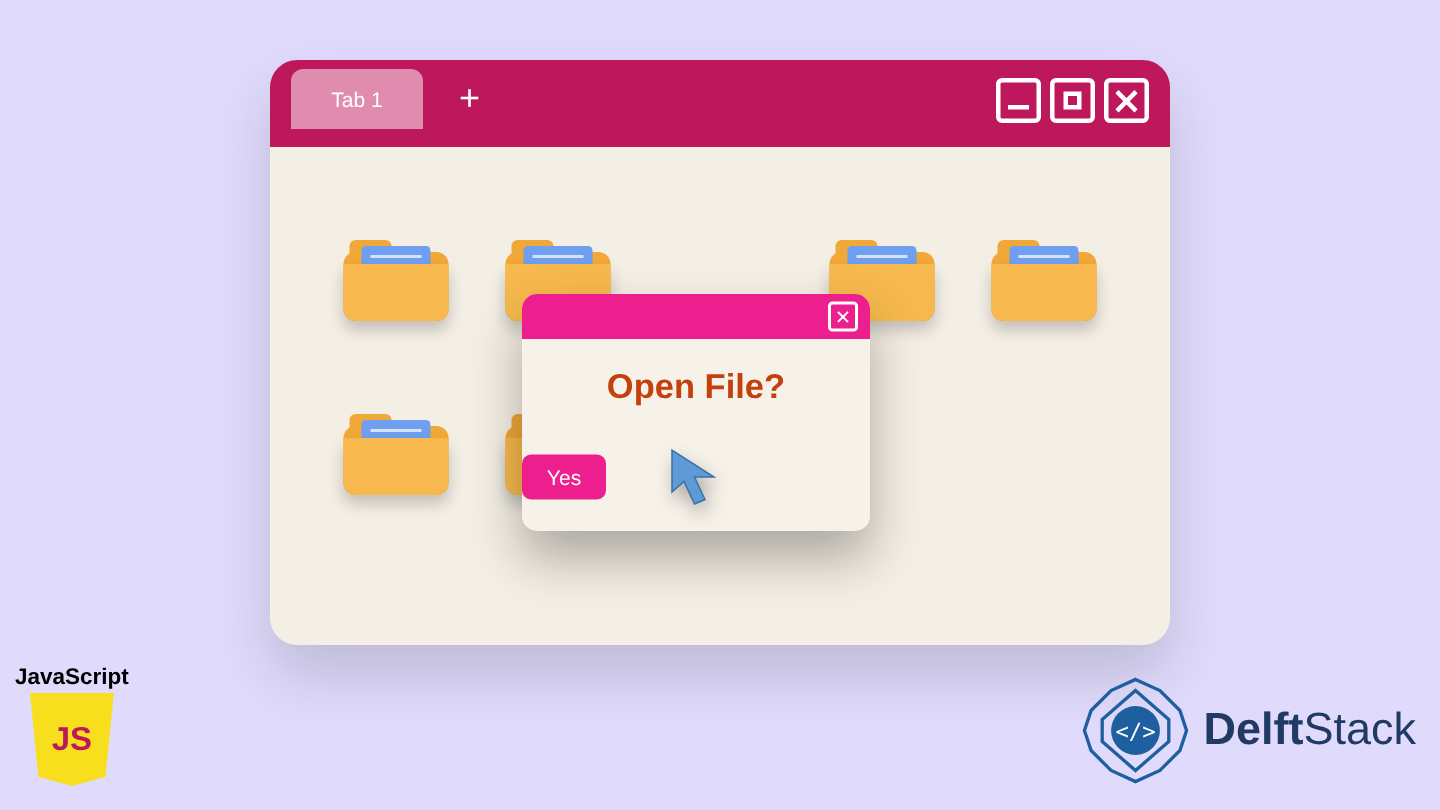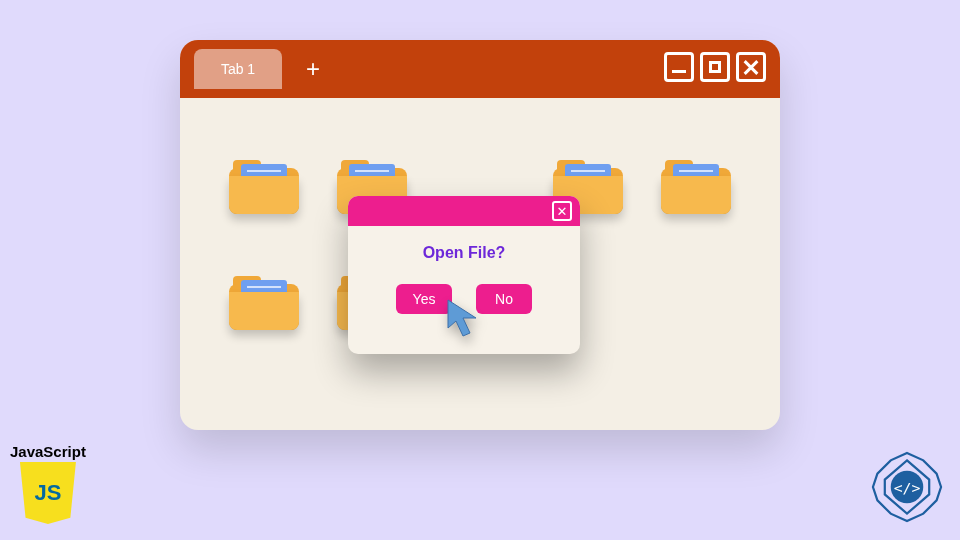--- a/index.html
+++ b/index.html
@@ -11,24 +11,24 @@
   }
   .window {
     position: absolute; left: 180px; top: 40px;
     width: 600px; height: 390px;
     background: #f4efe5;
     border-radius: 18px;
     box-shadow: 0 20px 40px rgba(0,0,0,.15);
     overflow: visible;
   }
   .titlebar {
-    height: 58px; background: #c2410c;
+    height: 58px; background: #be185d;
     border-radius: 18px 18px 0 0;
-    display: flex; align-items: center;
-    padding: 16px 14px; position: relative;
+    display: flex; align-items: flex-start;
+    padding: 6px 14px; position: relative;
   }
   .tabs { display: flex; align-items: flex-end; gap: 10px; }
   .tab {
     width: 88px; height: 40px;
     background: rgba(255,255,255,.25);
     border-radius: 8px 8px 0 0;
     color: #fff; font-size: 14px; font-weight: 500;
     display: flex; align-items: center; justify-content: center;
     cursor: pointer;
   }
@@ -71,32 +71,32 @@
   .folder.hidden{visibility:hidden;}
   .dialog{
     position:absolute; left:348px; top:196px;
     width:232px; height:158px; background:#f7f2e9;
     border-radius:10px; box-shadow:0 18px 34px rgba(0,0,0,.3);
     overflow:hidden;
   }
   .dialog .dtitle{height:30px;background:#ed1e8e;display:flex;justify-content:flex-end;align-items:center;padding:0 8px;}
   .dclose{width:20px;height:20px;border:2px solid #fff;border-radius:3px;color:#fff;display:flex;align-items:center;justify-content:center;font-size:13px;cursor:pointer;}
   .dialog .dbody{padding:18px 0 0;text-align:center;}
-  .dialog .q{color:#6d28d9;font-size:16px;font-weight:600;}
-  .dialog .btns{display:flex;justify-content:center;gap:24px;margin-top:22px;}
+  .dialog .q{color:#c2410c;font-size:23px;font-weight:600;}
+  .dialog .btns{display:flex;justify-content:center;gap:24px;margin-top:32px;flex-direction:column;}
   .dbtn{width:56px;height:30px;background:#ed1e8e;color:#fff;border-radius:6px;display:flex;align-items:center;justify-content:center;font-size:14px;cursor:pointer;}
   .cursor{
     position:absolute; left:444px; top:296px; width:0;height:0; z-index:5;
   }
   .cursor svg{filter:drop-shadow(2px 6px 6px rgba(0,0,0,.3));}
   .js-badge{
     position:absolute; left:10px; bottom:16px; text-align:left;
   }
   .js-badge .t{font-weight:bold;font-size:15px;}
-  .js-shield{width:56px;height:62px;background:#f7df1e;margin:2px auto 0;clip-path:polygon(0 0,100% 0,90% 90%,50% 100%,10% 90%);display:flex;align-items:center;justify-content:center;font-weight:900;font-size:22px;color:#0369a1;}
+  .js-shield{width:56px;height:62px;background:#f7df1e;margin:2px auto 0;clip-path:polygon(0 0,100% 0,90% 90%,50% 100%,10% 90%);display:flex;align-items:center;justify-content:center;font-weight:900;font-size:22px;color:#be185d;}
   .brand{position:absolute;right:16px;bottom:16px;display:flex;align-items:center;gap:8px;}
   .brand .name{font-size:30px;color:#213a63;}
   .brand .name b{font-weight:700;}
   .ornament{width:74px;height:74px;position:relative;}
   .ornament svg{width:74px;height:74px;}
 </style>
 </head>
 <body>
 
 <div class="window">
@@ -207,13 +207,14 @@
   <div class="ornament">
     <svg viewBox="0 0 100 100">
       <g fill="none" stroke="#1e5fa0" stroke-width="3">
         <polygon points="50,4 72,14 90,32 96,50 90,68 72,86 50,96 28,86 10,68 4,50 10,32 28,14"></polygon>
         <polygon points="50,14 80,40 80,60 50,86 20,60 20,40"></polygon>
       </g>
       <circle cx="50" cy="50" r="22" fill="#1e5fa0"></circle>
       <text x="50" y="58" text-anchor="middle" font-size="20" fill="#fff" font-family="monospace">&lt;/&gt;</text>
     </svg>
   </div>
+  <div class="name"><span><b>Delft</b>Stack</span></div>
 </div>
 
 </body></html>

